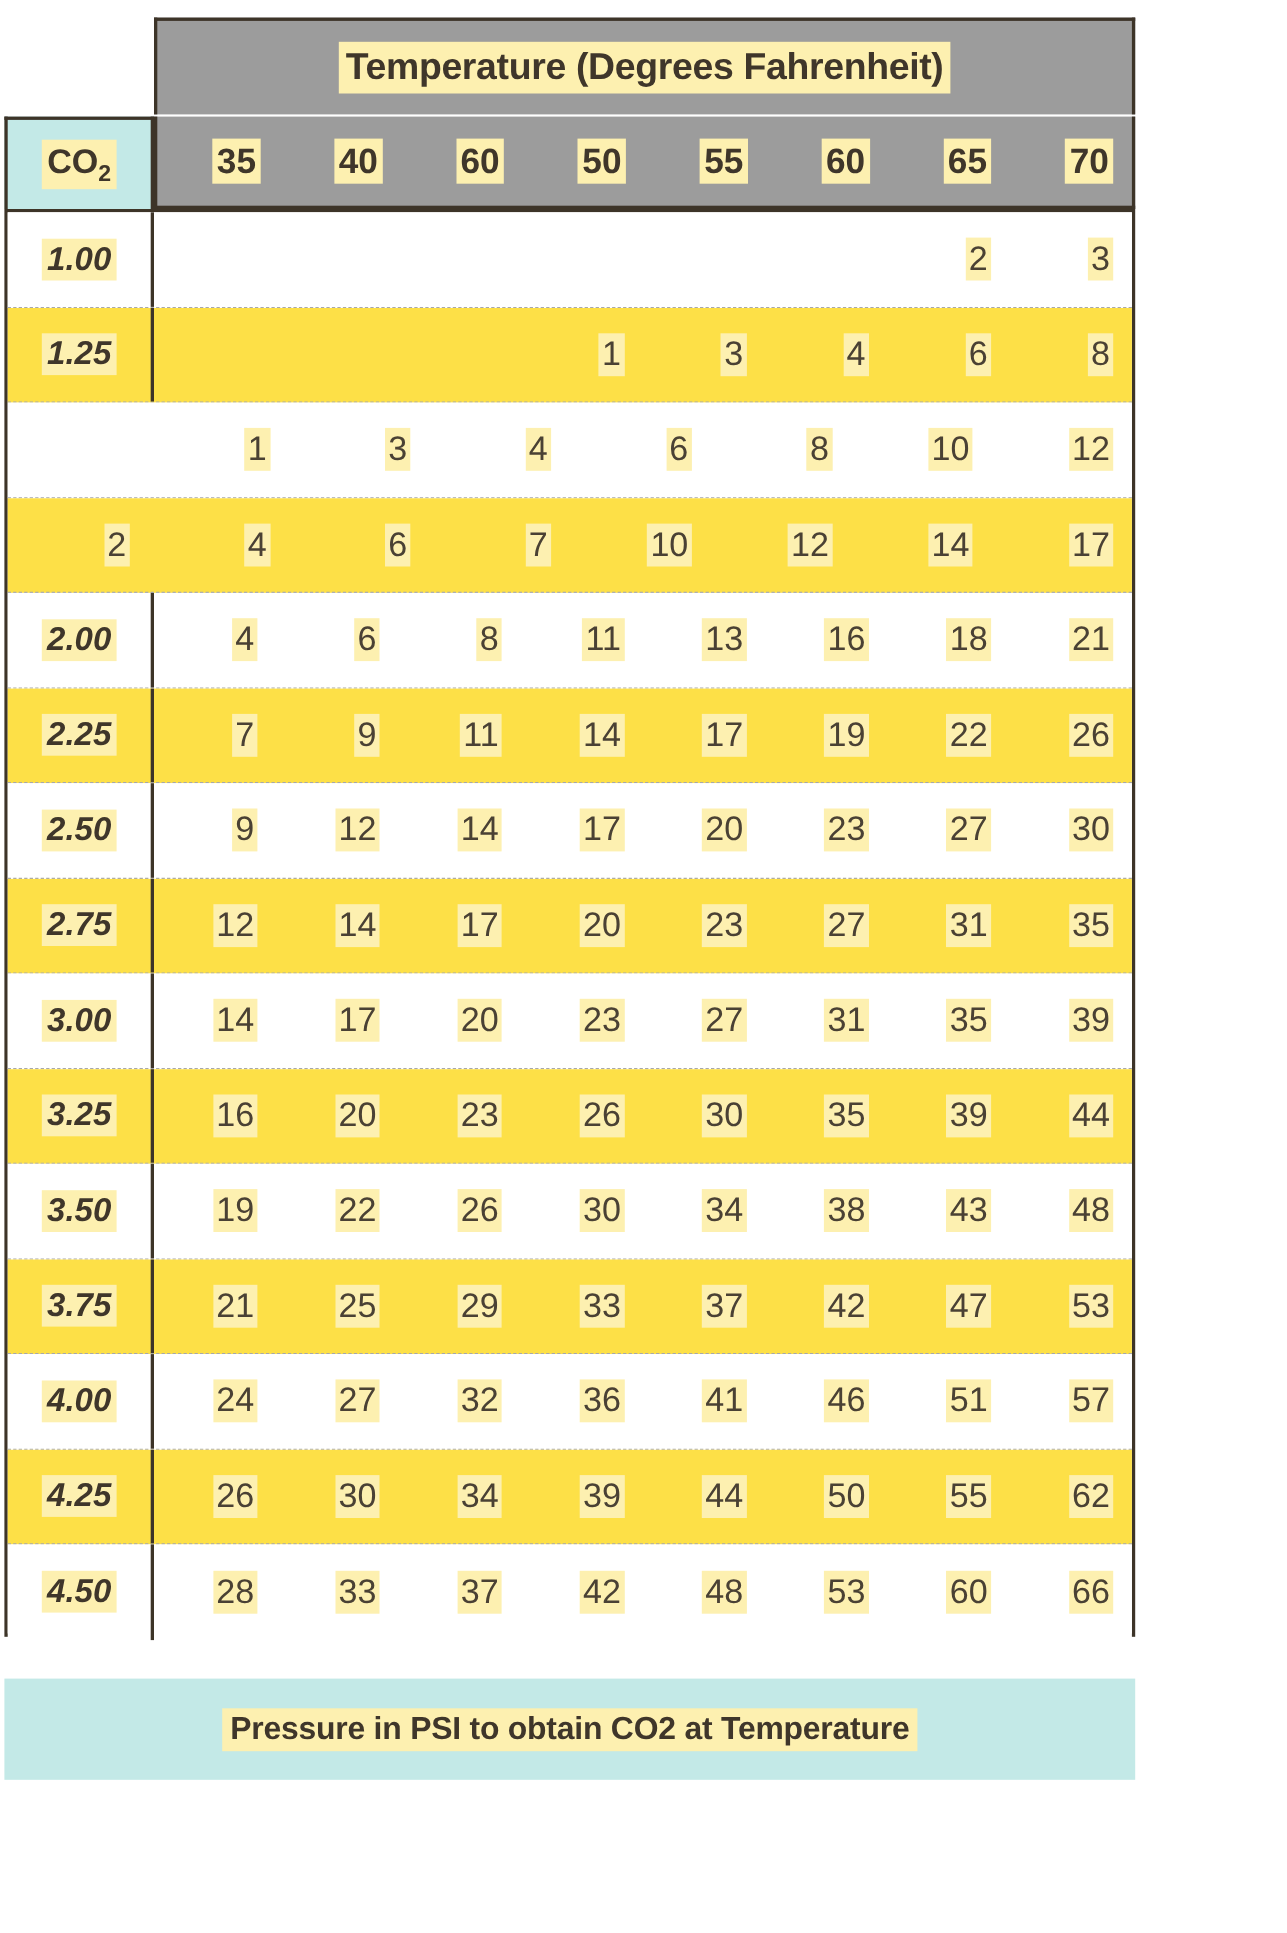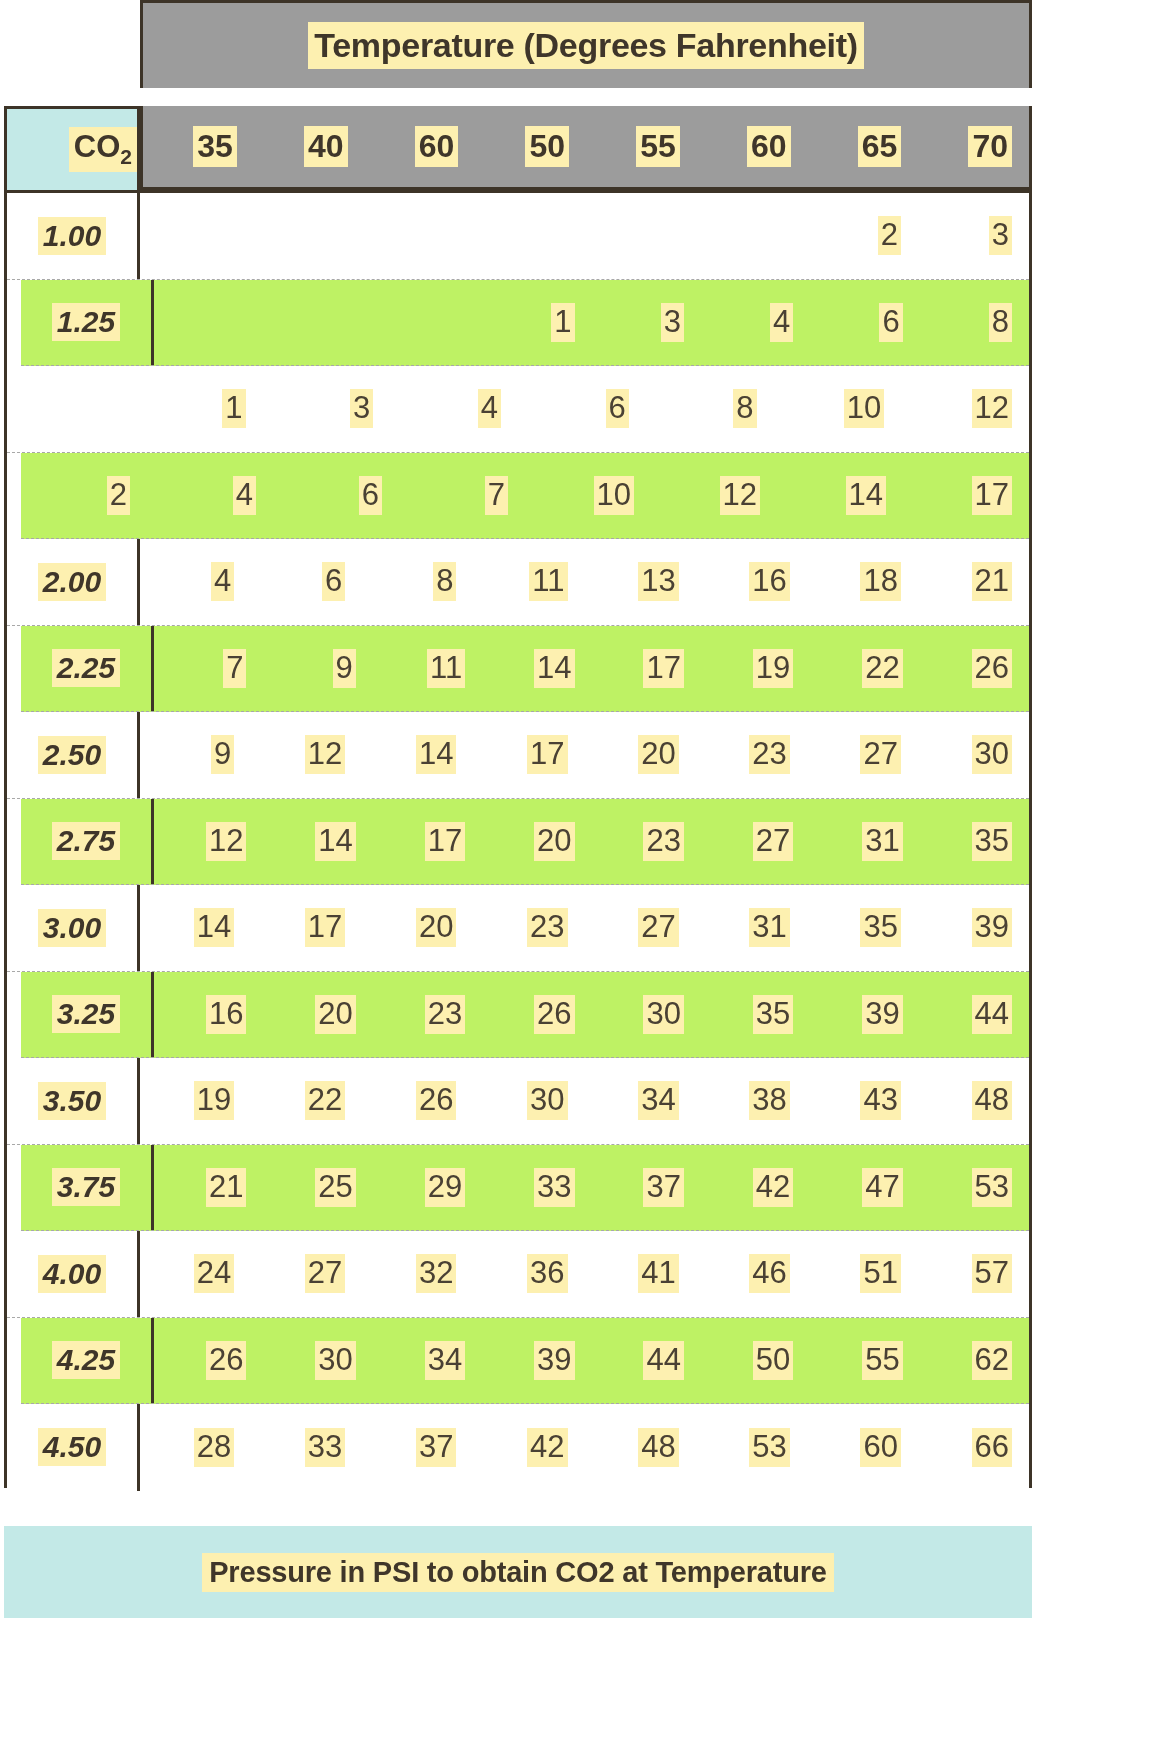--- a/index.html
+++ b/index.html
@@ -18,21 +18,21 @@
   #chart-wrap {
     position: relative;
     width: 1170px;
     height: 1757px;
   }
 
   
   #temp-banner {
     position: absolute;
     left: 140px;
-    top: 0;
+    top: 16px;
     width: 892px;
     height: 88px;
     background: #9c9c9c;
     border-top: 3px solid #3d3428;
     border-left: 3px solid #3d3428;
     border-right: 3px solid #3d3428;
     box-sizing: border-box;
     display: flex;
     align-items: center;
     justify-content: center;
@@ -61,21 +61,21 @@
     top: 0;
     width: 136px;
     height: 84px;
     background: #c3e9e7;
     border-top: 3px solid #3d3428;
     border-left: 3px solid #3d3428;
     border-right: 3px solid #3d3428;
     box-sizing: border-box;
     display: flex;
     align-items: center;
-    justify-content: flex-end;
+    justify-content: center;
   }
   #co2-head .hl {
     background: #fdf0b0;
     font-size: 31px;
     font-weight: bold;
     padding: 2px 5px;
     color: #3f362a;
   }
   #co2-head .sub { font-size: 21px; vertical-align: sub; }
 
@@ -122,21 +122,21 @@
     box-sizing: border-box;
   }
   .drow {
     display: flex;
     height: 86.5px;
     box-sizing: border-box;
     border-bottom: 1px dashed #a8a8a8;
   }
   .drow:last-child { border-bottom: none; }
   .drow.odd  { background: #ffffff; }
-  .drow.even { background: #bef264; margin-left: 14px; }
+  .drow.even { background: #fde047; }
 
   .rowhead {
     width: 133px;
     flex: 0 0 133px;
     display: flex;
     align-items: center;
     justify-content: center;
     border-right: 3px solid #3d3428;
     box-sizing: border-box;
     font-style: italic;

